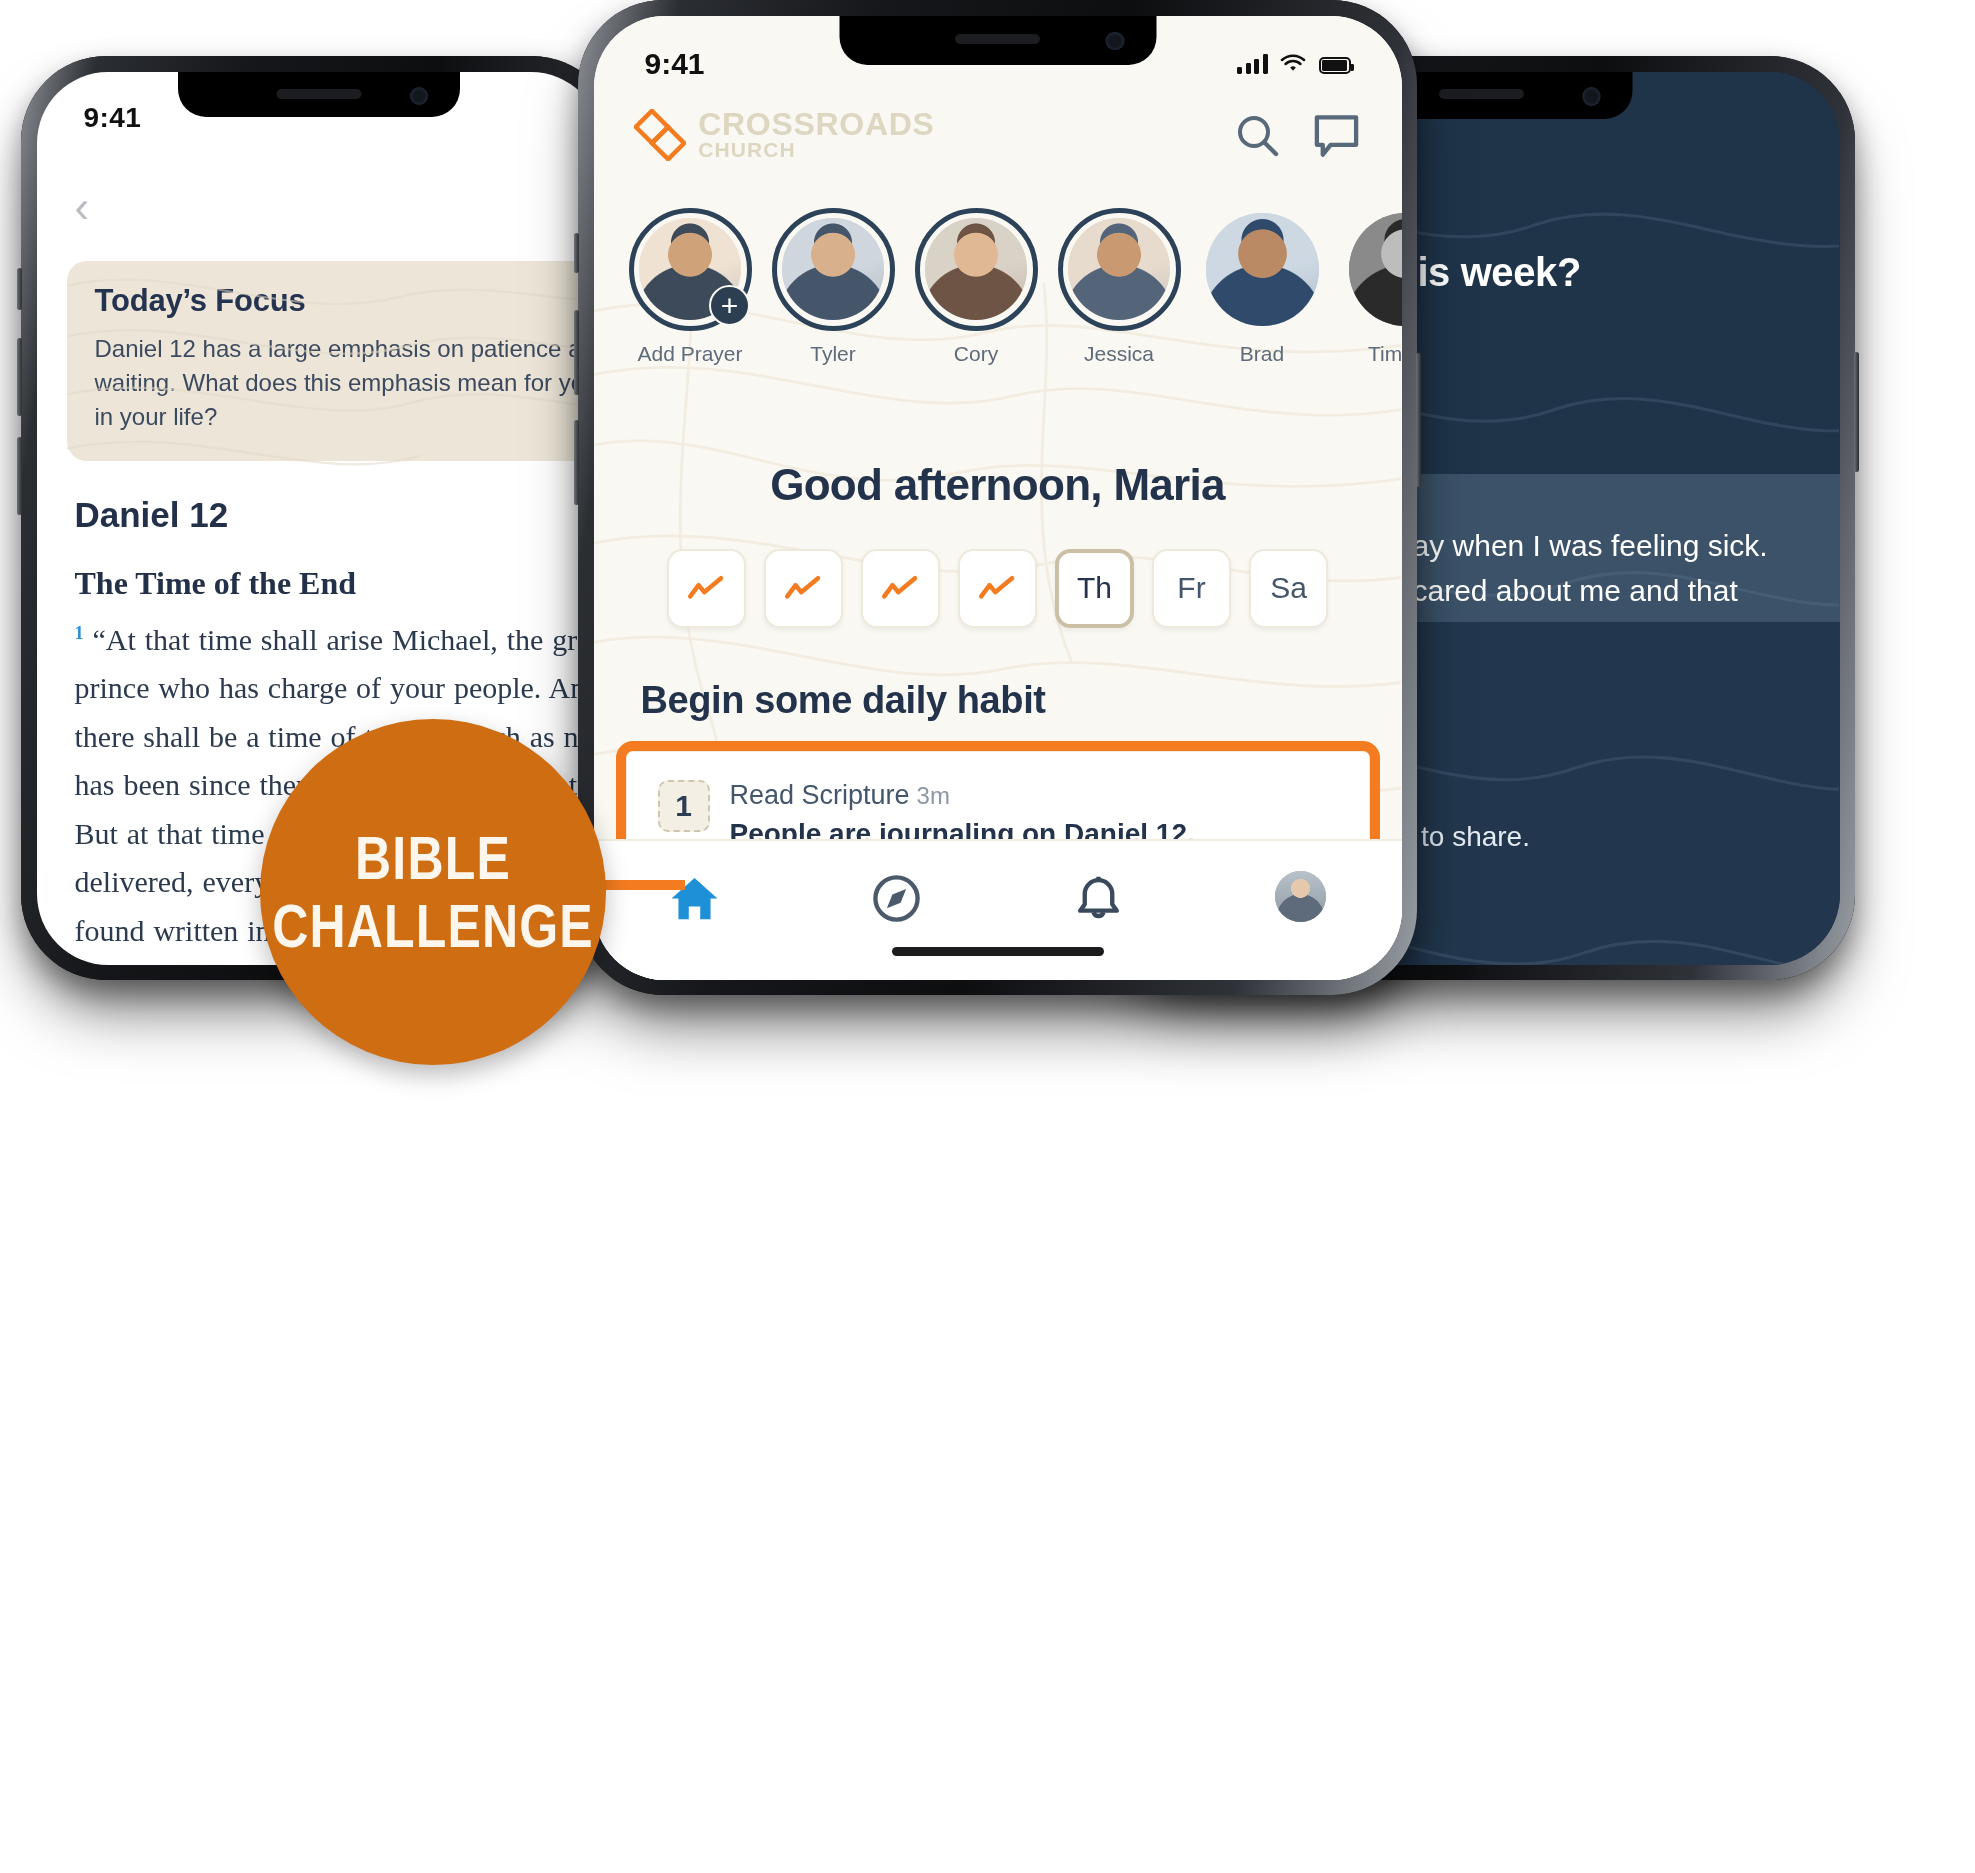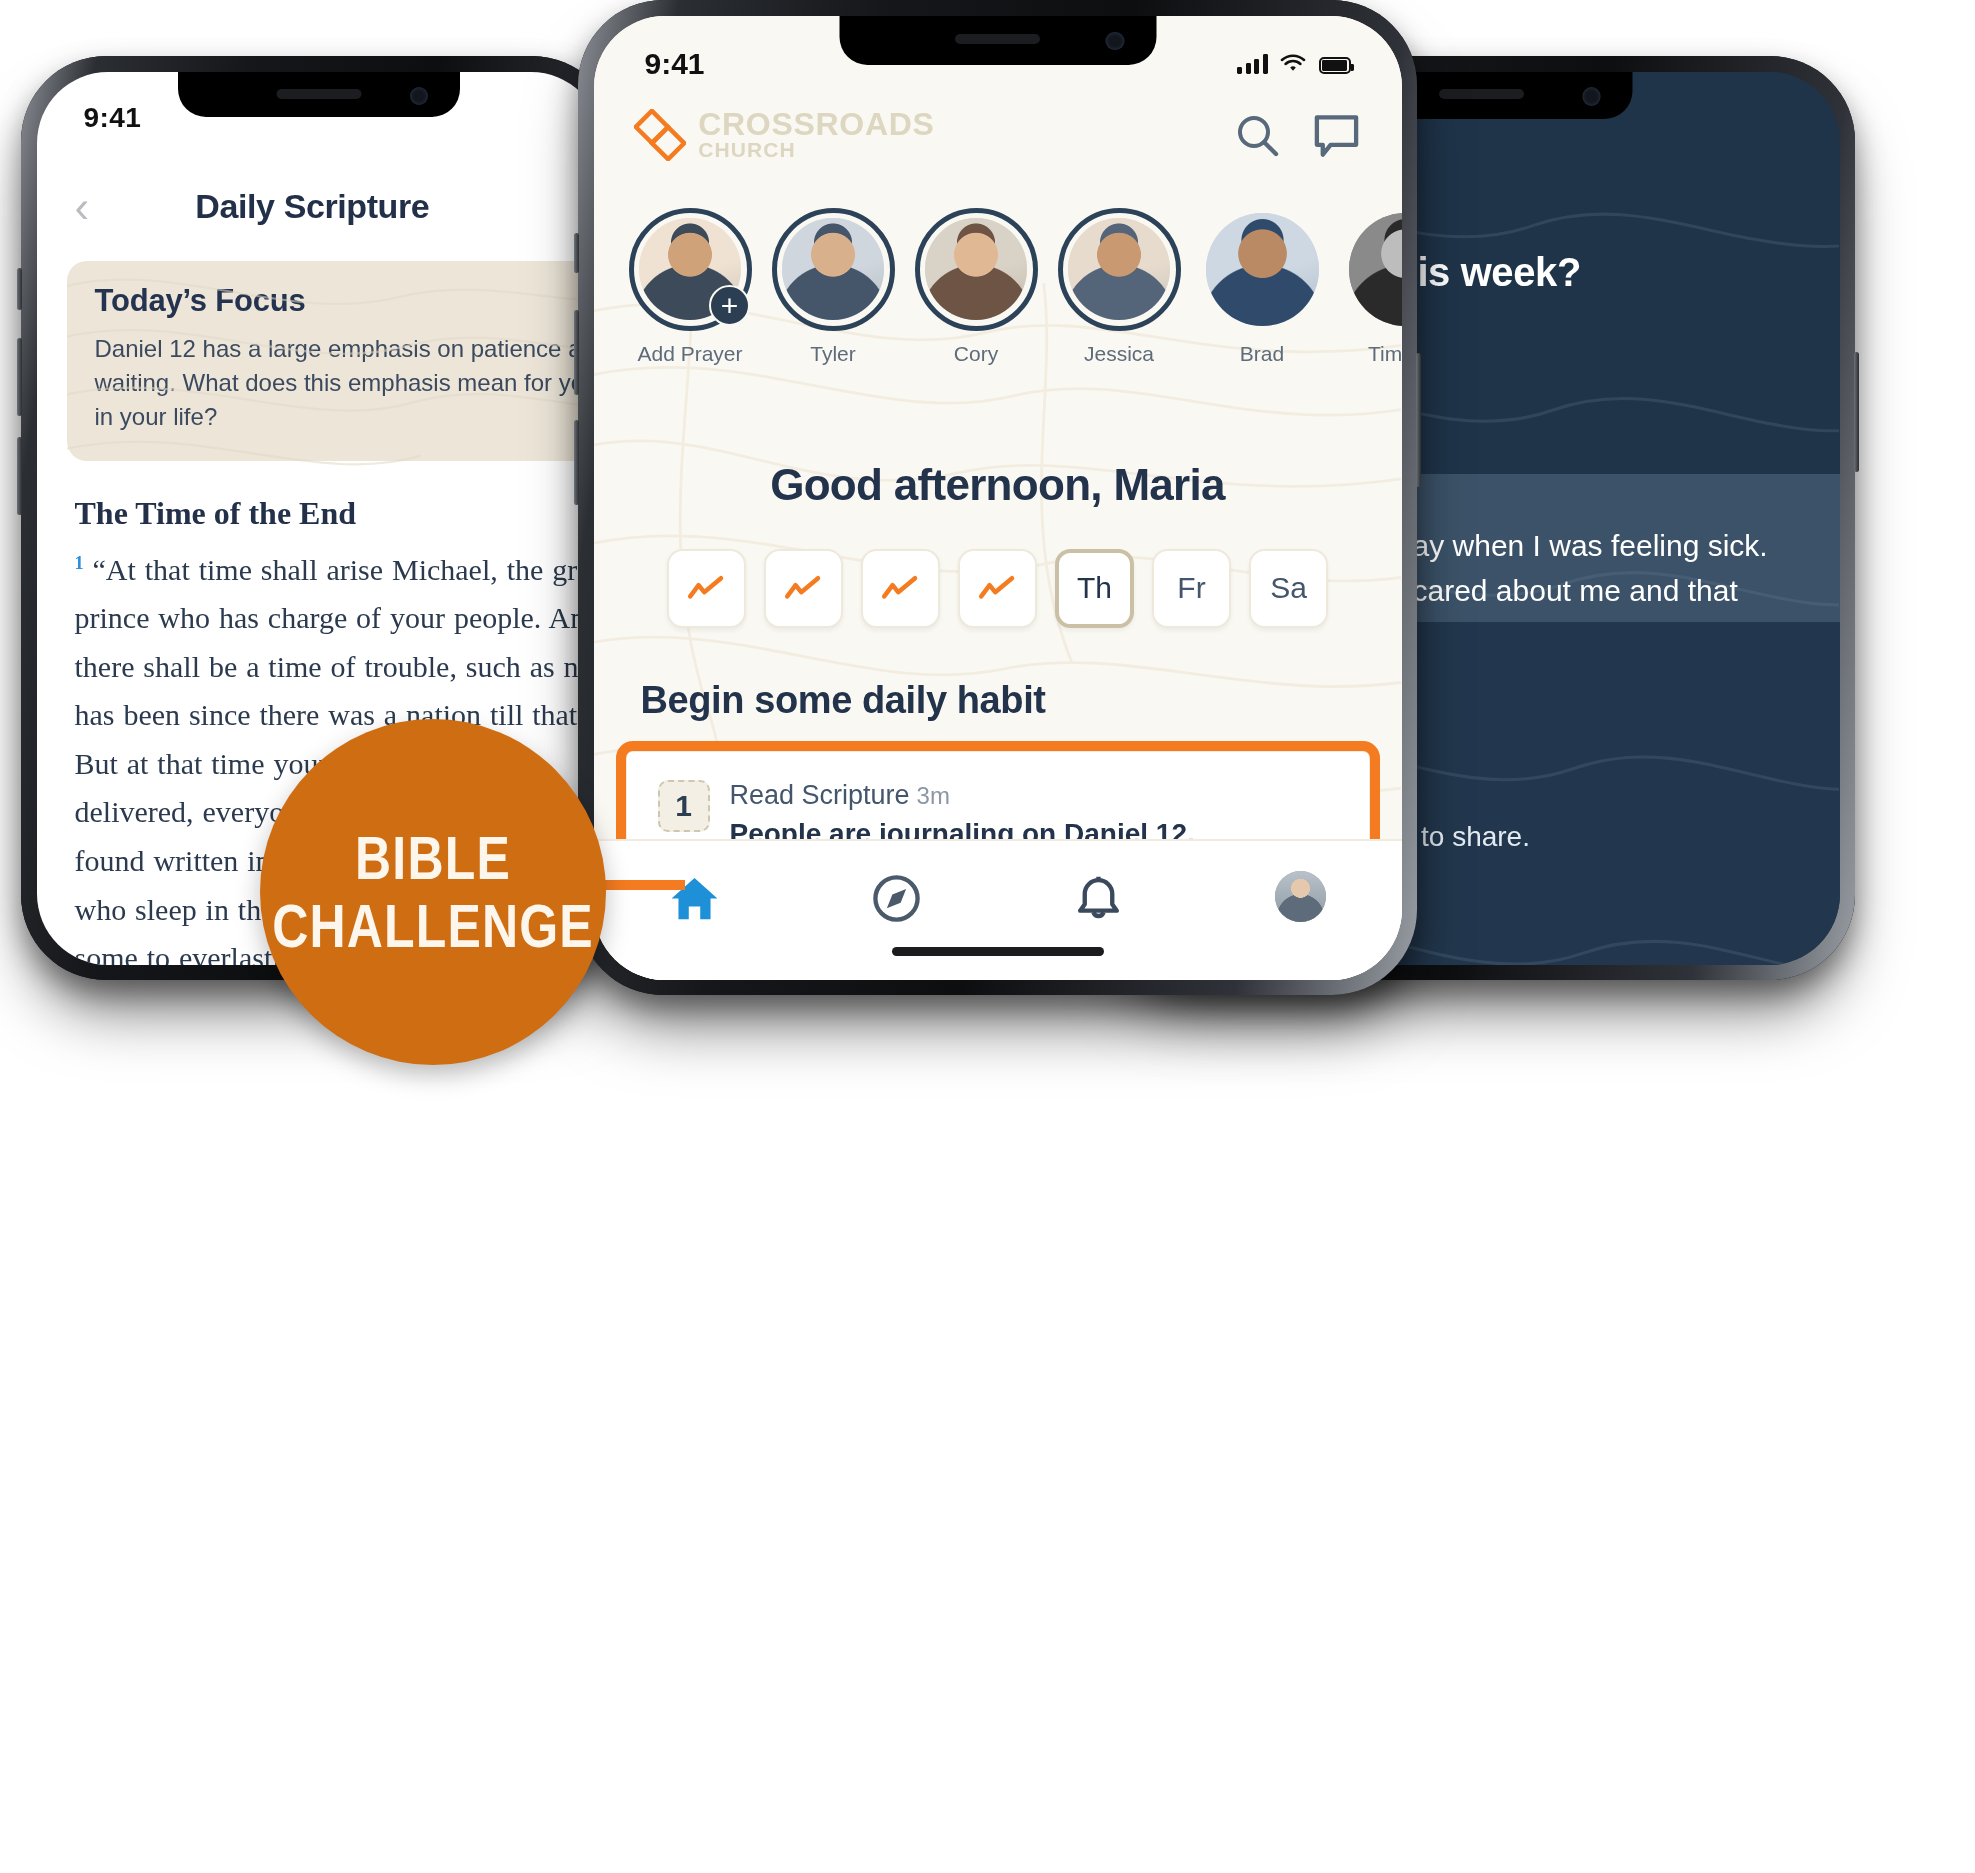--- a/index.html
+++ b/index.html
@@ -345,37 +345,37 @@
         <div class="speaker"></div>
           <div class="cam"></div>
       </div>
 
       <div class="lp-status">
         <span>9:41</span>
       </div>
 
       <div class="lp-navbar">
         <div class="lp-back">‹</div>
-        <div class="lp-title">Daily Scripture</div>
       </div>
 
       <div class="lp-focus">
         <svg class="topo" viewBox="0 0 800 300" preserveAspectRatio="none">
           <g fill="none" stroke="#e2d9c6" stroke-width="3">
             <path d="M-20,40 C140,-10 300,90 460,50 C600,16 720,80 820,44"></path>
             <path d="M-20,110 C150,60 320,160 470,118 C610,80 730,150 820,112"></path>
             <path d="M-20,190 C160,140 330,240 480,196 C620,158 740,230 820,192"></path>
             <path d="M-20,265 C170,215 340,315 490,270"></path>
           </g>
         </svg>
         <h3>Today’s Focus</h3>
         <p>Daniel 12 has a large emphasis on patience and waiting. What does this emphasis mean for you in your life?</p>
       </div>
 
       <div class="lp-body">
+        <div class="lp-chapter">Daniel 12</div>
         <div class="lp-section">The Time of the End</div>
         <div class="lp-verse">
           <span class="vnum">1</span>
           <span id="lp-verse-lines">“At that time shall arise Michael, the great prince who has charge of your people. And there shall be a time of trouble, such as never has been since there was a nation till that time. But at that time your people shall be delivered, everyone whose name shall be found written in the book. And many of those who sleep in the dust of the earth shall awake, some to everlasting life, and some to shame and everlasting contempt.  And those who are wise shall shine like the brightness of the sky above; and those who turn many to righteousness </span>
         </div>
       </div>
     </div>
   </div>
 
   <div class="phone" id="phone-right">

